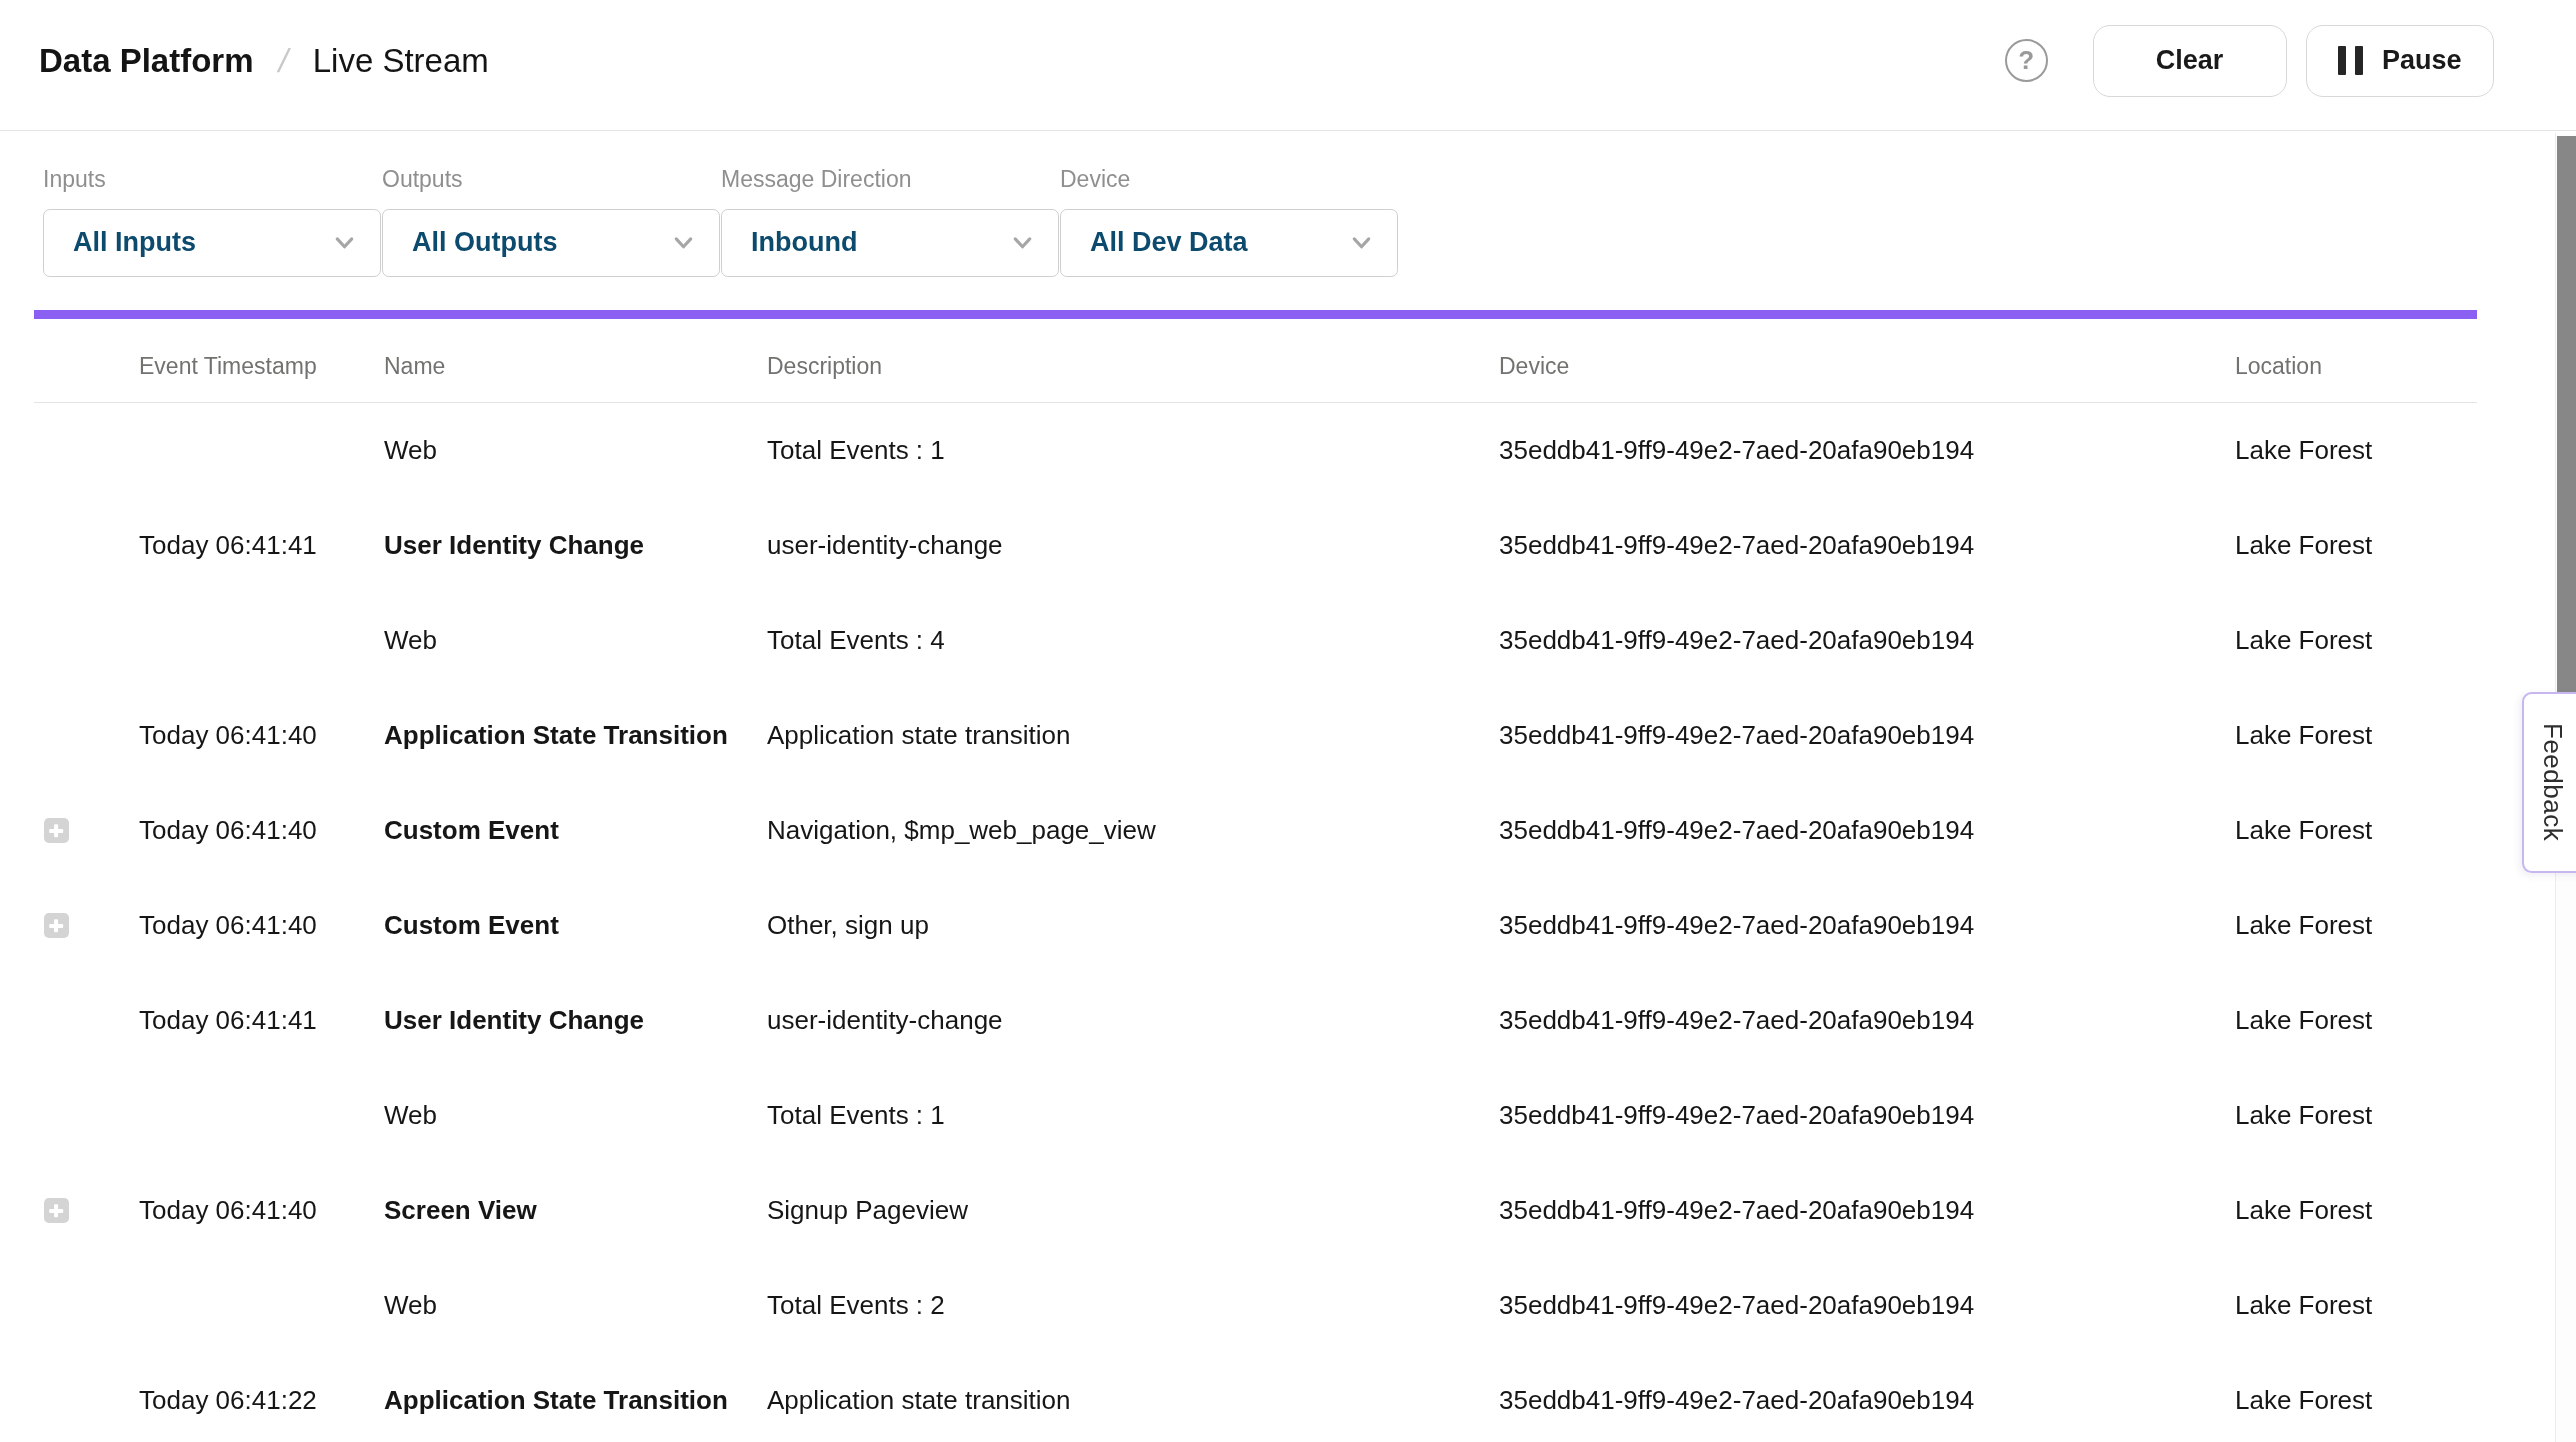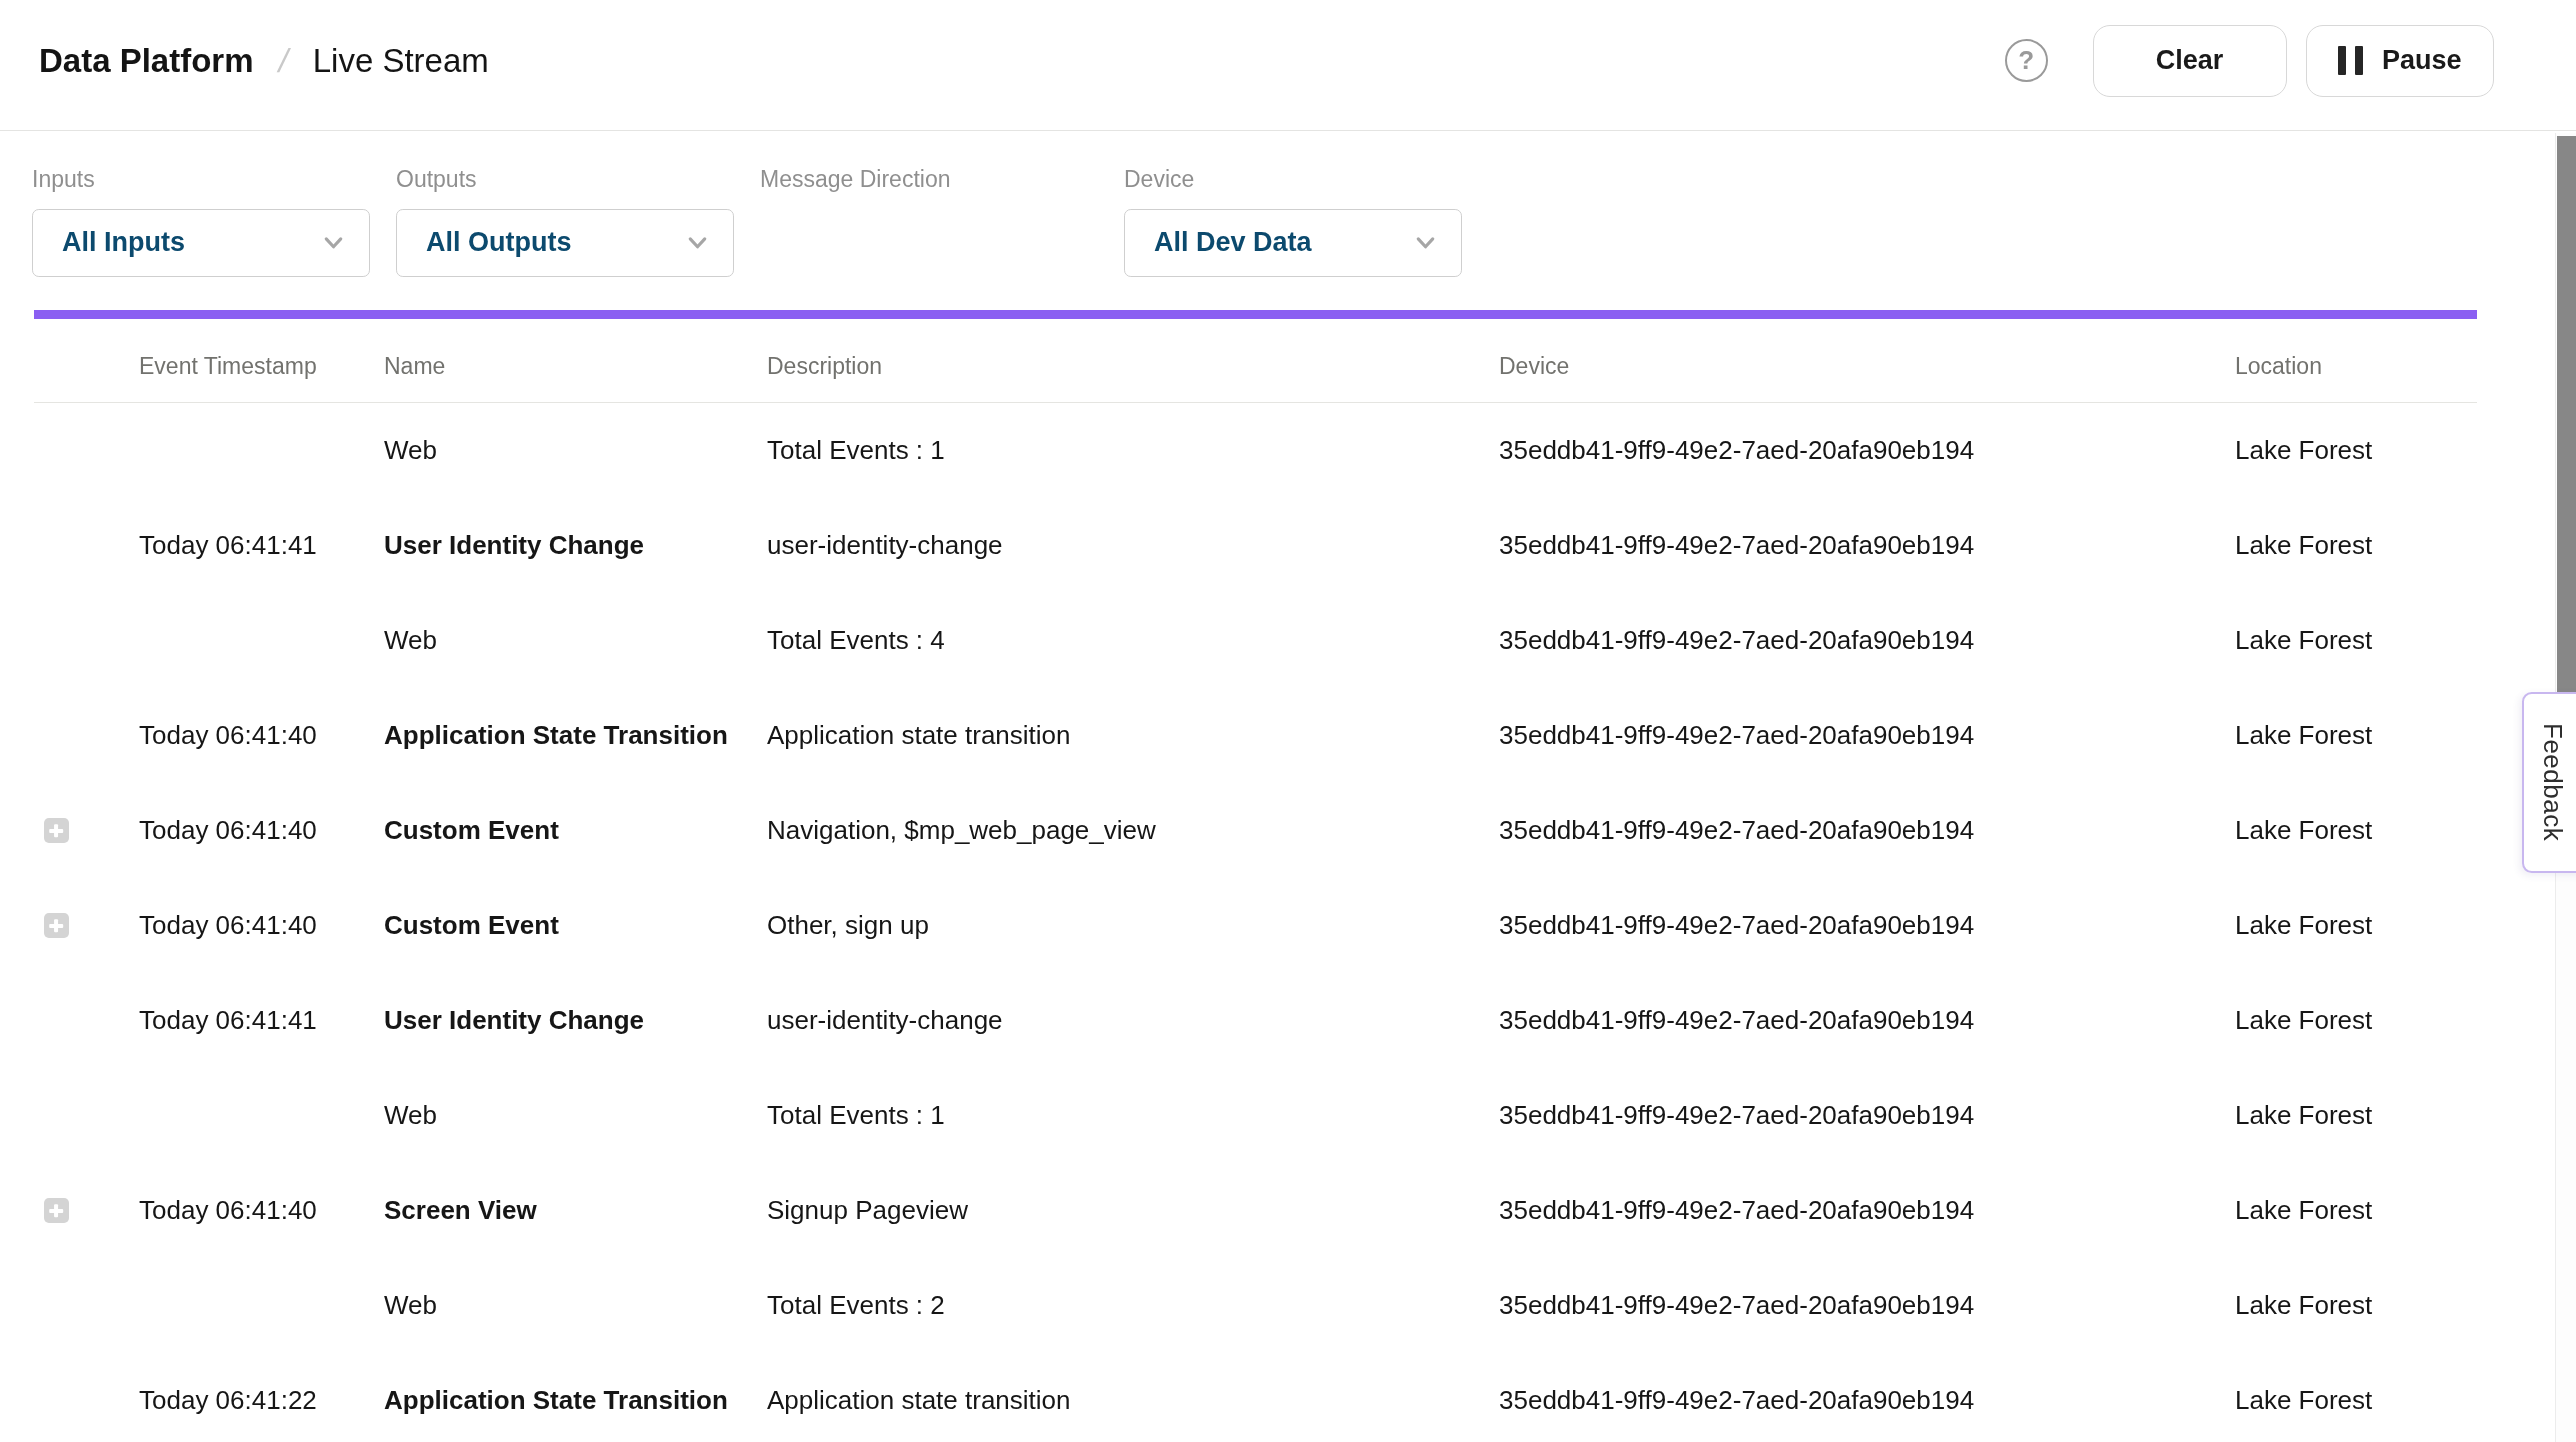--- a/index.html
+++ b/index.html
@@ -47,21 +47,21 @@
     font-family:"Liberation Sans",sans-serif;
     font-size:27px;font-weight:700;color:#1a1a1a;
     display:flex;align-items:center;justify-content:center;cursor:pointer;
   }
   .btn-clear{width:194px;margin-right:19.4px;}
   .btn-pause{width:188px;gap:19.4px;}
   .pause-icon{display:flex;gap:8.7px;}
   .pause-icon i{display:block;width:7.8px;height:29px;background:#262626;border-radius:1px;}
 
   
-  .filters{display:flex;gap:26px;padding:35px 0 0 32px;}
+  .filters{display:flex;gap:1px;padding:35px 0 0 43px;}
   .filter{width:338px;}
   .filter-label{font-size:23px;color:var(--muted);font-weight:400;margin-bottom:15.5px;}
   .select{
     height:68px;border:1.9px solid #cfcfcf;border-radius:6.8px;background:#fff;
     display:flex;align-items:center;justify-content:space-between;
     padding:0 21.4px 0 29px;cursor:pointer;
   }
   .select-value{font-size:27px;font-weight:700;color:#0c4a6e;}
   .chevron{width:29px;height:29px;flex:0 0 auto;}
 
@@ -145,20 +145,26 @@
     <div class="select">
       <span class="select-value">All Outputs</span>
       <svg class="chevron" viewBox="0 0 24 24" fill="none">
         <polyline points="6,9 12,15.5 18,9" stroke="#a6a6a6" stroke-width="2.6" stroke-linecap="round" stroke-linejoin="round"></polyline>
       </svg>
     </div>
   </div>
 
   <div class="filter">
     <div class="filter-label">Message Direction</div>
+    <div class="select">
+      <span class="select-value">Inbound</span>
+      <svg class="chevron" viewBox="0 0 24 24" fill="none">
+        <polyline points="6,9 12,15.5 18,9" stroke="#a6a6a6" stroke-width="2.6" stroke-linecap="round" stroke-linejoin="round"></polyline>
+      </svg>
+    </div>
   </div>
 
   <div class="filter">
     <div class="filter-label">Device</div>
     <div class="select">
       <span class="select-value">All Dev Data</span>
       <svg class="chevron" viewBox="0 0 24 24" fill="none">
         <polyline points="6,9 12,15.5 18,9" stroke="#a6a6a6" stroke-width="2.6" stroke-linecap="round" stroke-linejoin="round"></polyline>
       </svg>
     </div>

